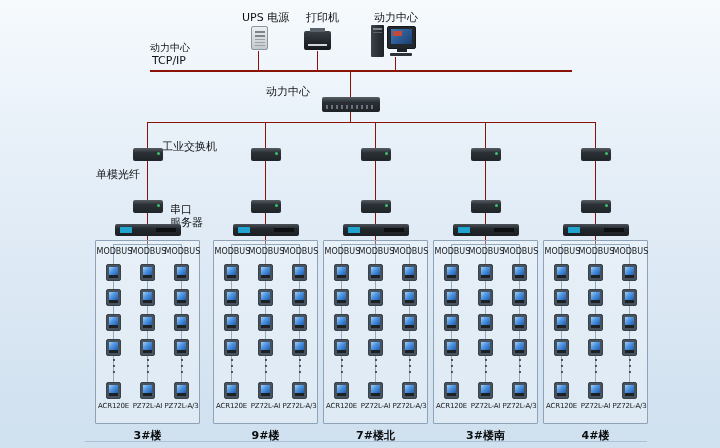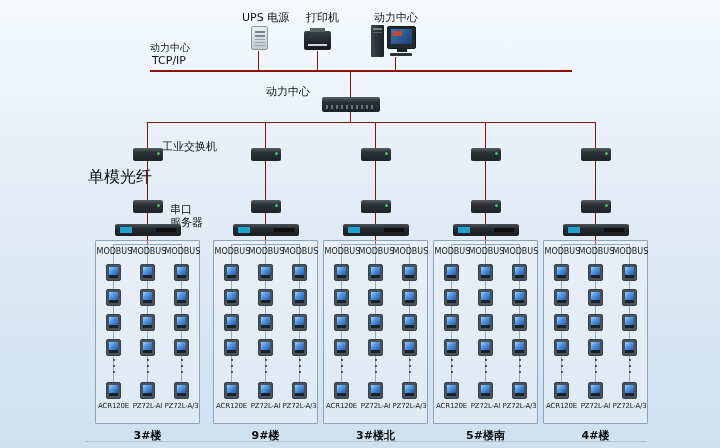--- a/index.html
+++ b/index.html
@@ -89,21 +89,21 @@
   <div class="vl" style="left:317px;top:51px;height:19px"></div>
   <div class="vl" style="left:395px;top:57px;height:13px"></div>
   <div class="vl" style="left:350px;top:72px;height:25px"></div>
 
   <div class="lbl" style="left:266px;top:84px;font-size:11px">动力中心</div>
   <div class="switch"></div>
   <div class="vl" style="left:350px;top:112px;height:10px"></div>
   <div class="hl" style="left:147px;top:122px;width:449px"></div>
 
   <div class="lbl" style="left:162px;top:139px;font-size:11px">工业交换机</div>
-  <div class="lbl" style="left:88px;top:167px;font-size:16px">单模光纤</div>
+  <div class="lbl" style="left:96px;top:167px;font-size:11px">单模光纤</div>
   <div class="lbl pre" style="left:170px;top:204px;font-size:11px;line-height:1.15">串口
 服务器</div>
 
   <div class="hl" style="left:85px;top:441px;width:562px;background:#a9c2d8"></div>
 
   <div id="groups-layer">
       <div class="vl" style="left: 147px; top: 122px; height: 26px;"></div>
       <div class="transceiver" style="left: 132.5px; top: 148px;"></div>
       <div class="vl" style="left: 147px; top: 161px; height: 39px;"></div>
       <div class="transceiver" style="left: 132.5px; top: 200px;"></div>
@@ -377,21 +377,21 @@
       <div class="dots" style="left: 405.5px; top: 355px;">
         <b></b>
         <b></b>
         <b></b>
       </div>
       <div class="meter" style="left: 402px; top: 382px;">
         <i class="scr"></i>
         <i class="base"></i>
       </div>
       <div class="model" style="left: 389.5px; top: 402px;">PZ72L-A/3</div>
-      <div class="bldg" style="left: 345.5px; top: 428px;">3#楼北</div>
+      <div class="bldg" style="left: 345.5px; top: 428px;">7#楼北</div>
       <div class="vl" style="left: 485px; top: 122px; height: 26px;"></div>
       <div class="transceiver" style="left: 470.5px; top: 148px;"></div>
       <div class="vl" style="left: 485px; top: 161px; height: 39px;"></div>
       <div class="transceiver" style="left: 470.5px; top: 200px;"></div>
       <div class="vl" style="left: 485px; top: 213px; height: 11px;"></div>
       <div class="server" style="left: 452.5px; top: 224px;"></div>
       <div class="vl" style="left: 485px; top: 236px; height: 8px;"></div>
       <div class="gbox" style="left: 433px; top: 240px;"></div>
       <div class="hl busl" style="left: 451.5px; top: 244px; width: 68px;"></div>
       <div class="vl busl" style="left: 451px; top: 244px; height: 148px;"></div>
@@ -471,21 +471,21 @@
       <div class="dots" style="left: 515.5px; top: 355px;">
         <b></b>
         <b></b>
         <b></b>
       </div>
       <div class="meter" style="left: 512px; top: 382px;">
         <i class="scr"></i>
         <i class="base"></i>
       </div>
       <div class="model" style="left: 499.5px; top: 402px;">PZ72L-A/3</div>
-      <div class="bldg" style="left: 455.5px; top: 428px;">5#楼南</div>
+      <div class="bldg" style="left: 455.5px; top: 428px;">3#楼南</div>
       <div class="vl" style="left: 595px; top: 122px; height: 26px;"></div>
       <div class="transceiver" style="left: 580.5px; top: 148px;"></div>
       <div class="vl" style="left: 595px; top: 161px; height: 39px;"></div>
       <div class="transceiver" style="left: 580.5px; top: 200px;"></div>
       <div class="vl" style="left: 595px; top: 213px; height: 11px;"></div>
       <div class="server" style="left: 562.5px; top: 224px;"></div>
       <div class="vl" style="left: 595px; top: 236px; height: 8px;"></div>
       <div class="gbox" style="left: 543px; top: 240px;"></div>
       <div class="hl busl" style="left: 561.5px; top: 244px; width: 68px;"></div>
       <div class="vl busl" style="left: 561px; top: 244px; height: 148px;"></div>

